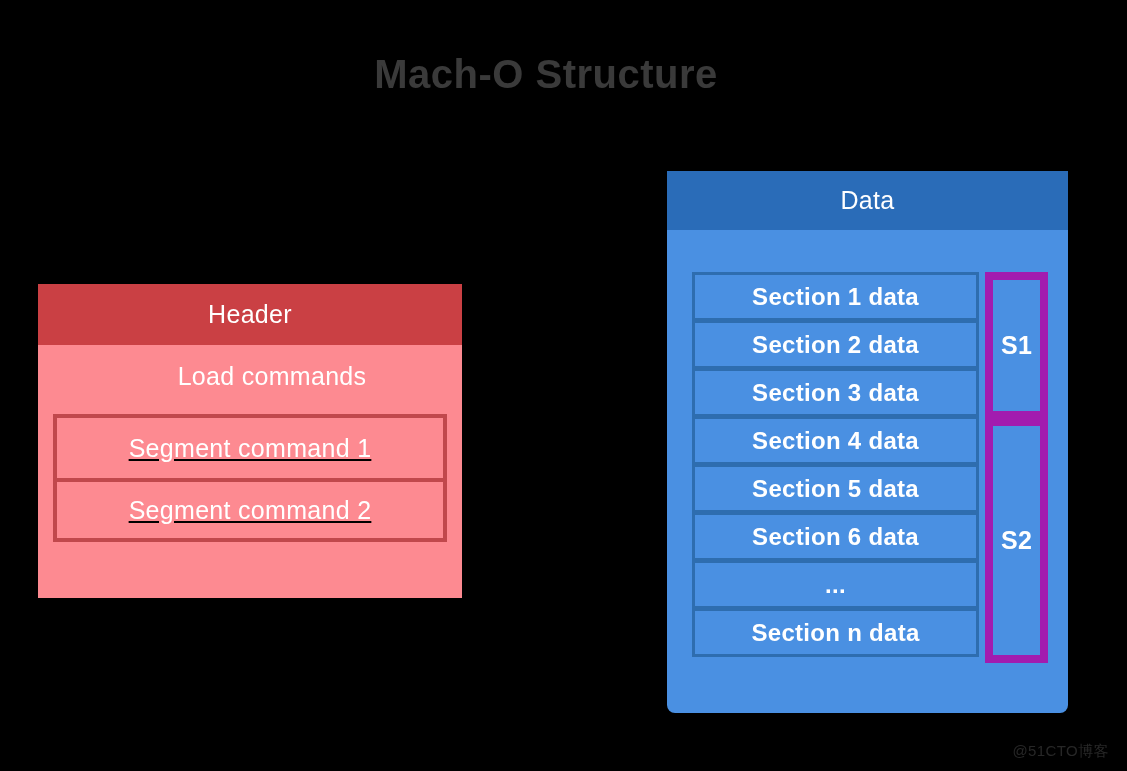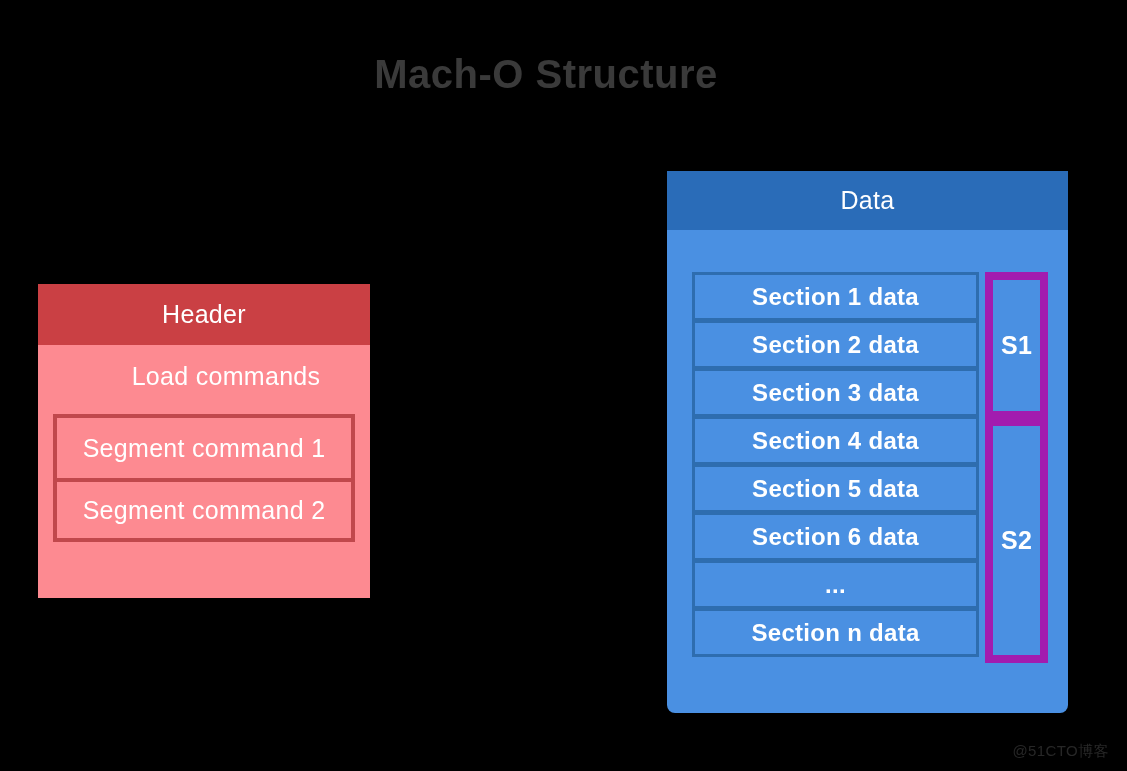--- a/index.html
+++ b/index.html
@@ -28,21 +28,21 @@
     letter-spacing: 0.5px;
     color: #3a3a3a;
     line-height: 52px;
   }
 
   
   .macho-header-block {
     position: absolute;
     left: 38px;
     top: 284px;
-    width: 332px;
+    width: 424px;
     height: 314px;
     background: #fd8a91;
     box-sizing: border-box;
   }
   .block-title-bar {
     height: 61px;
     background: #ca4044;
     color: #ffffff;
     font-size: 25px;
     display: flex;
@@ -57,20 +57,21 @@
     justify-content: center;
     color: #ffffff;
     font-size: 25px;
     letter-spacing: 0.3px;
     padding-left: 44px;
   }
   .segment-command-group {
     margin: 7px 15px 0 15px;
     border: 4px solid #c0484c;
     box-sizing: border-box;
+    text-decoration: underline;
   }
   .segment-command-row {
     height: 60px;
     display: flex;
     align-items: center;
     justify-content: center;
     color: #ffffff;
     font-size: 25px;
     letter-spacing: 0.3px;
     box-sizing: border-box;

